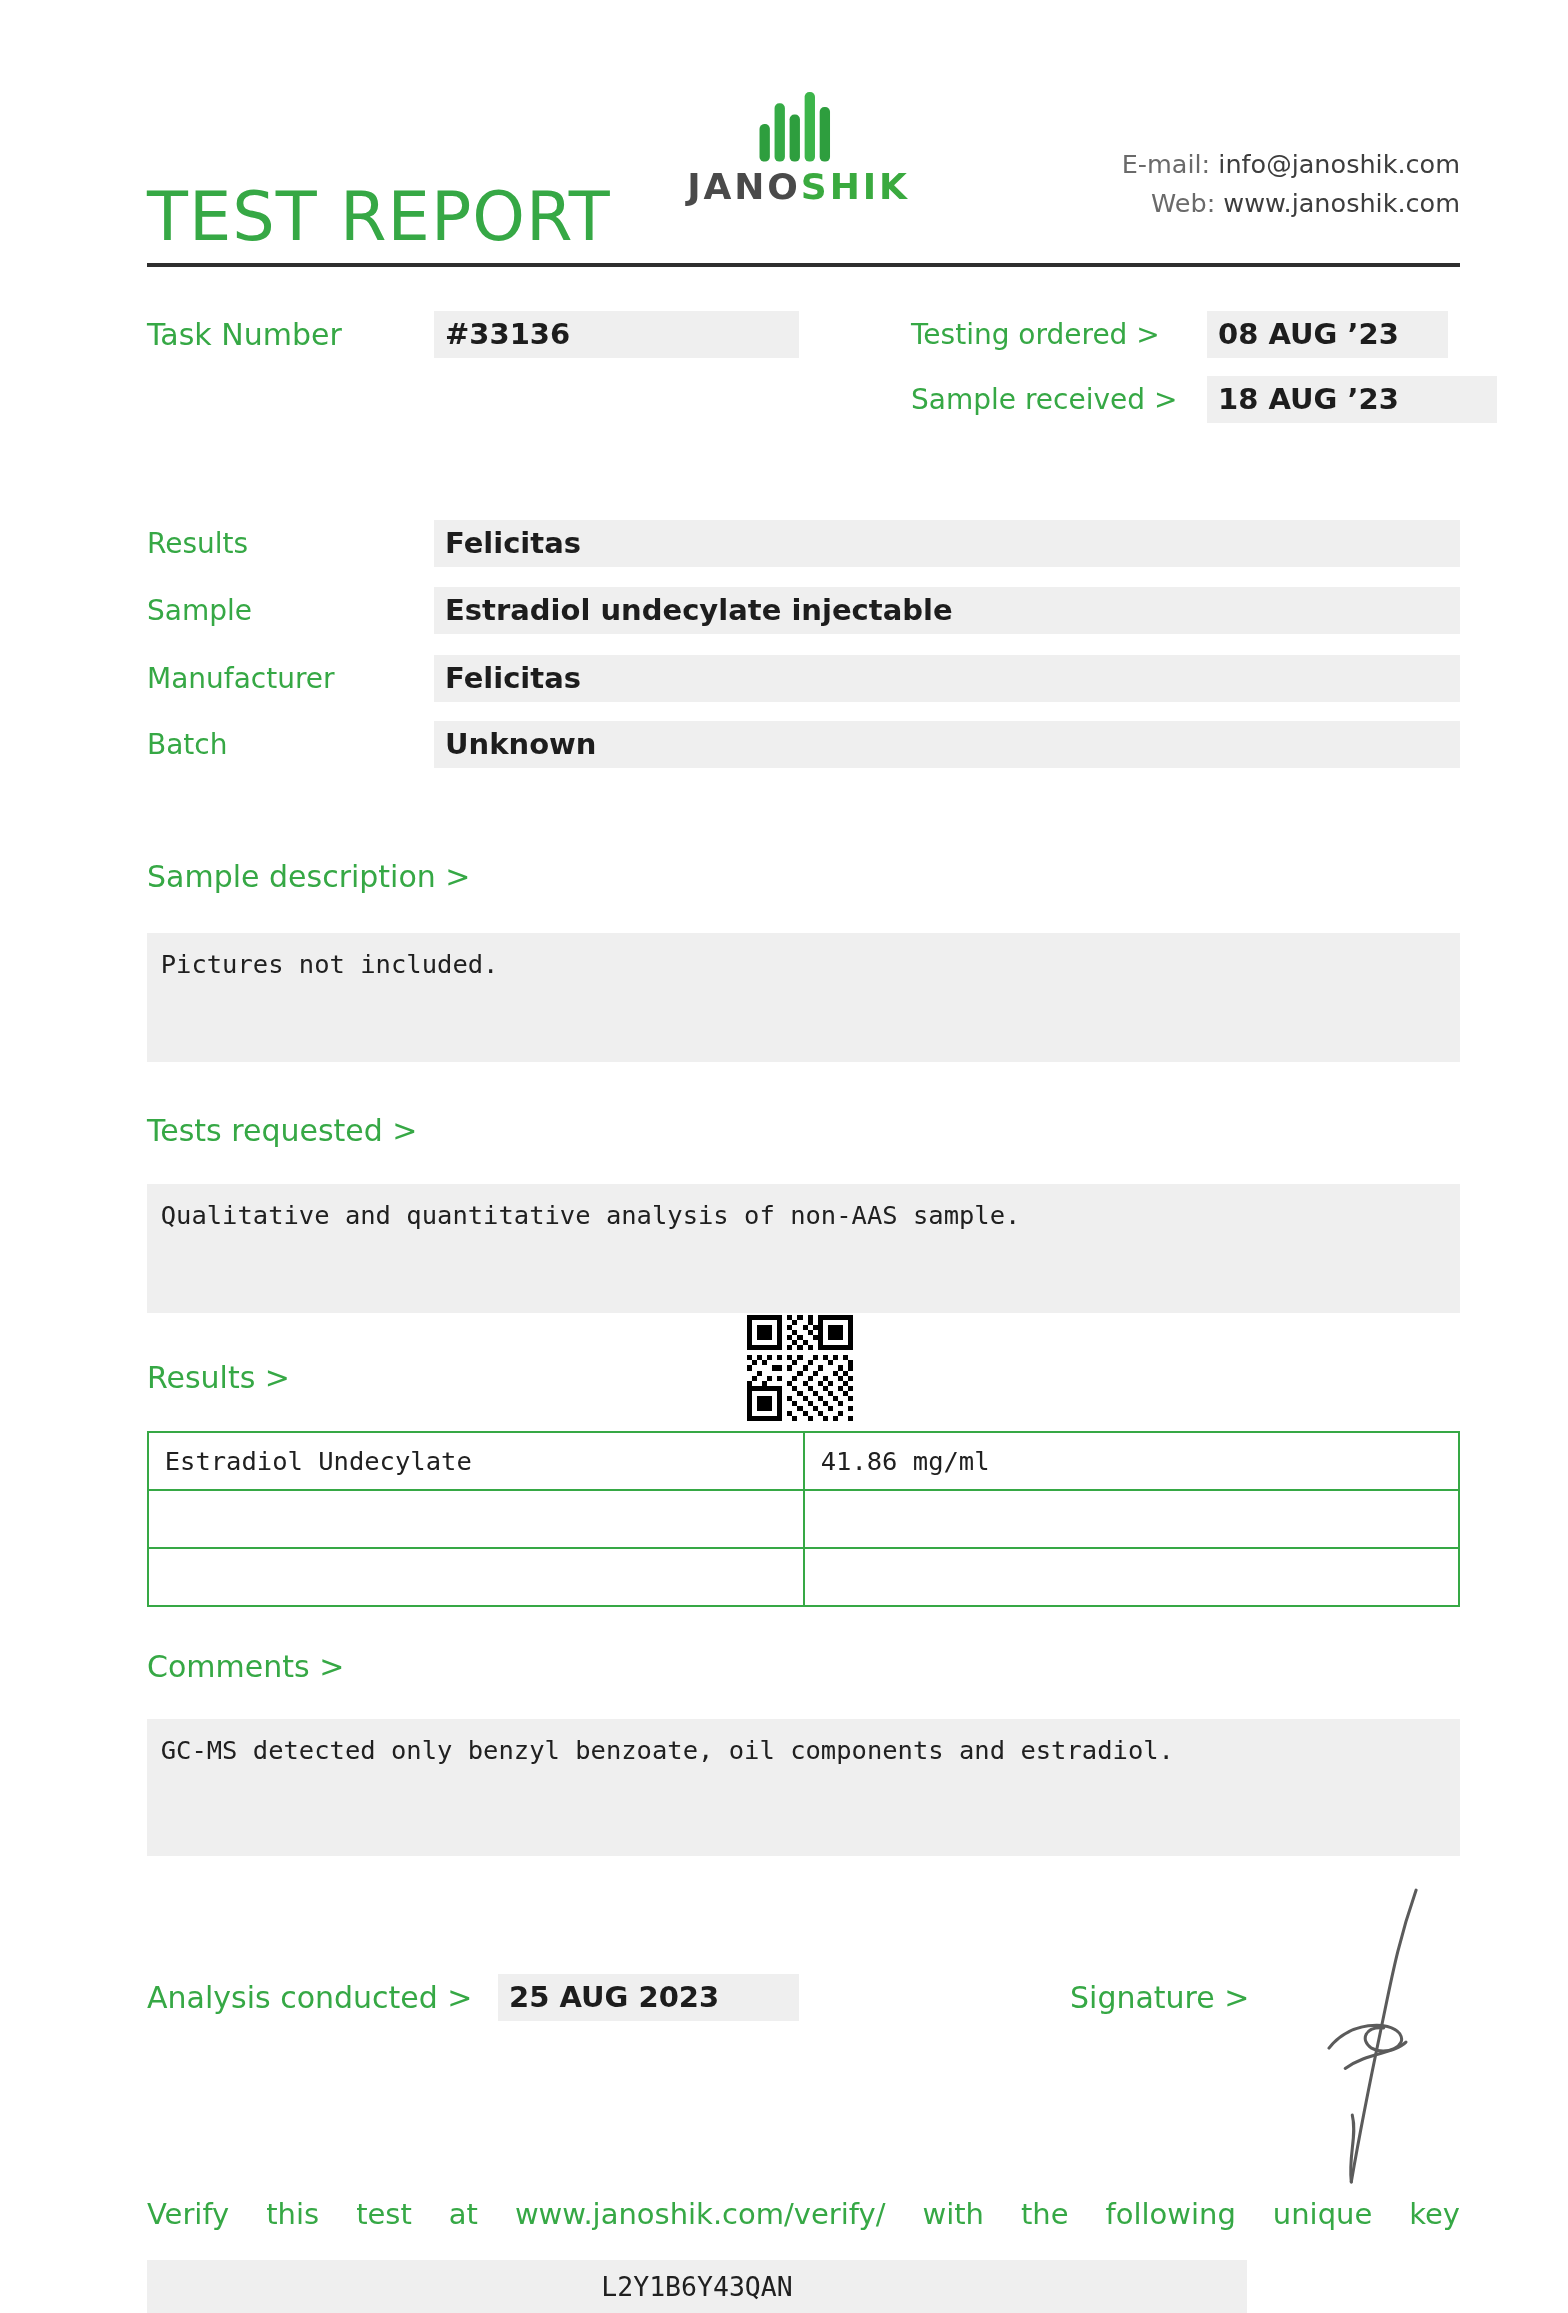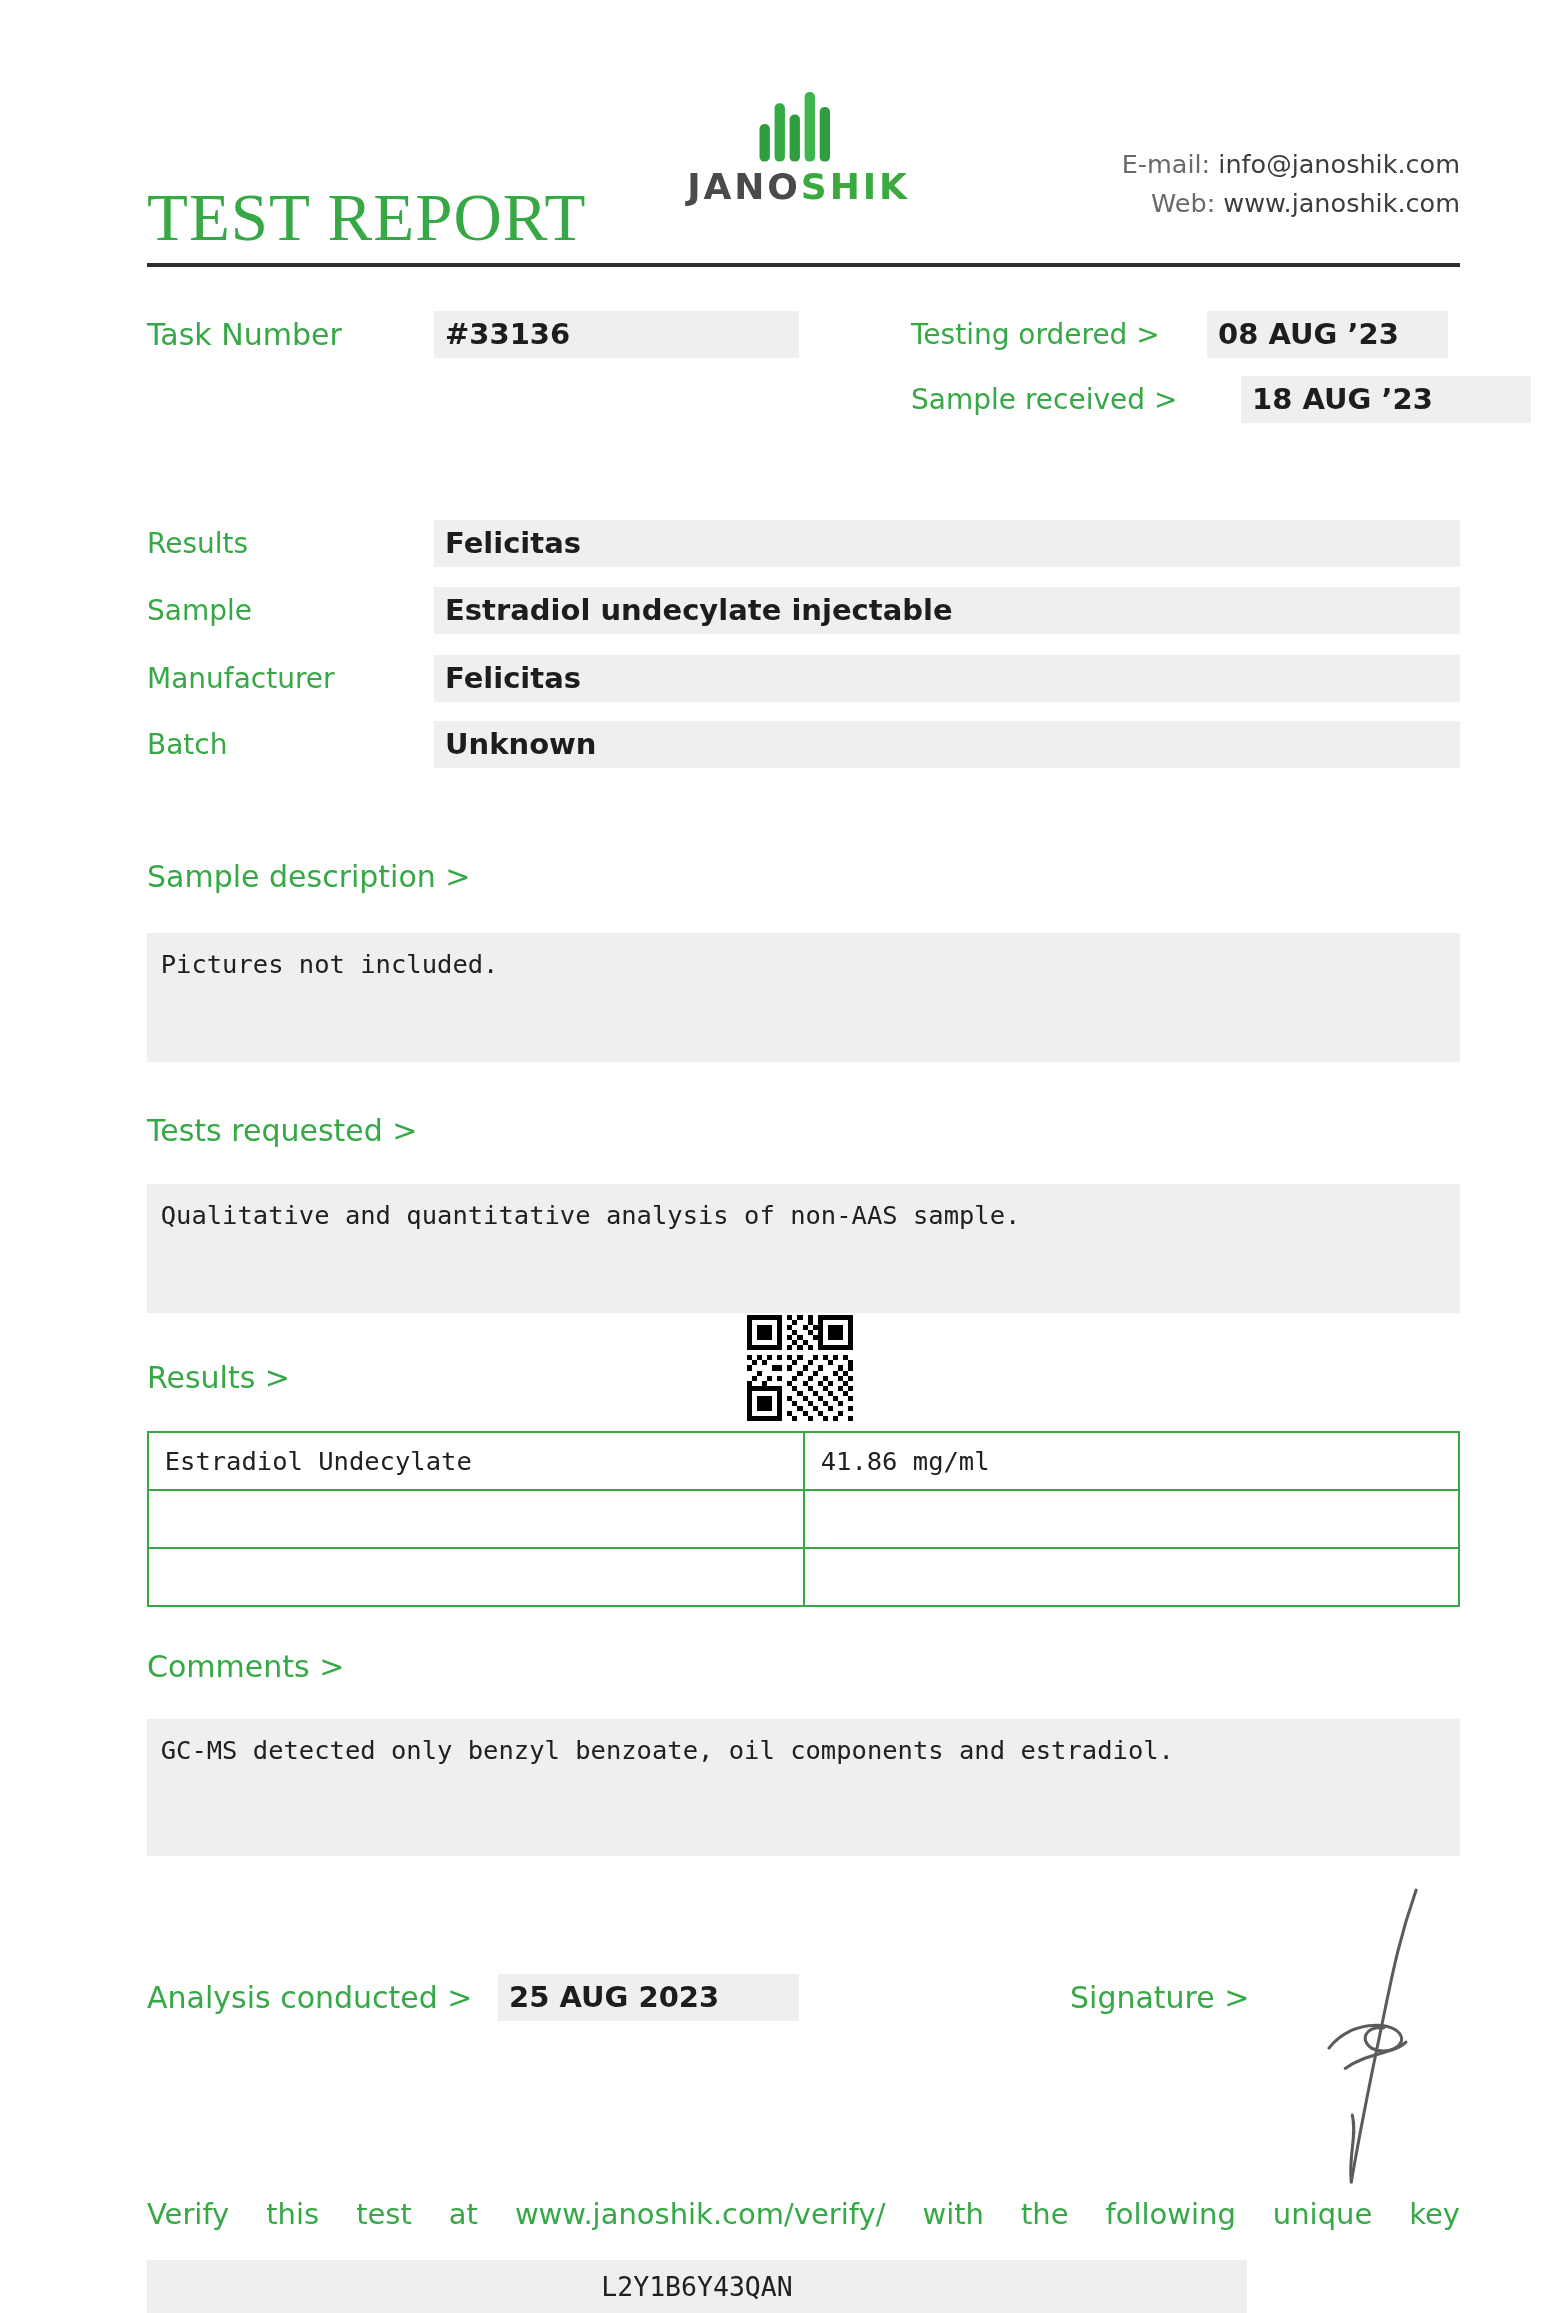--- a/index.html
+++ b/index.html
@@ -3,21 +3,21 @@
 <meta charset="utf-8">
 <style>
   html,body{margin:0;padding:0;background:#fff;}
   .page{
     position:relative;width:1568px;height:2313px;margin:0 auto;background:#fff;
     font-family:"DejaVu Sans","Liberation Sans",sans-serif;overflow:hidden;
     --green:#36a845;--box:#efefef;--dark:#1d1d1d;--gray:#575757;--logo-green:#3aaa3f;
   }
   .abs{position:absolute;}
   
-  .title{left:147px;top:139px;font-size:67px;font-weight:500;color:var(--green);letter-spacing:1px;line-height:1;font-family:Liberation Serif, serif;}
+  .title{left:147px;top:139px;font-size:67px;font-weight:500;color:var(--green);letter-spacing:1px;line-height:1;}
   .logo{left:676px;top:86px;width:245px;text-align:center;}
   .logo svg{display:block;margin:0 auto;}
   .logo-text{font-size:36px;font-weight:bold;letter-spacing:2.9px;color:#4a4a4a;margin-top:3.9px;}
   .logo-text .green{color:var(--logo-green);}
   .contact{right:108px;top:145px;text-align:right;font-size:25.5px;line-height:39px;}
   .c-label{color:#6a6a6a;}
   .c-value{color:#3d3d3d;}
   .rule{left:147px;top:263px;width:1313px;height:3.9px;background:#2e2e2e;}
   
   .glabel{color:var(--green);line-height:47px;font-size:28px;}
@@ -73,21 +73,21 @@
 
   <div class="abs rule"></div>
 
   <div class="abs glabel big" style="left:147px;top:311px;">Task Number</div>
   <div class="abs vbox" style="left:434px;top:311px;width:365px;">#33136</div>
 
   <div class="abs glabel" style="left:911px;top:311px;">Testing ordered &gt;</div>
   <div class="abs vbox date" style="left:1207px;top:311px;width:241px;">08 AUG ’23</div>
 
   <div class="abs glabel" style="left:911px;top:376px;">Sample received &gt;</div>
-  <div class="abs vbox date" style="left:1241px;top:376px;width:290px;">18 AUG ’23</div>
+  <div class="abs vbox date" style="left:1207px;top:376px;width:290px;">18 AUG ’23</div>
 
   <div class="abs glabel" style="left:147px;top:520px;">Results</div>
   <div class="abs vbox" style="left:434px;top:520px;width:1026px;">Felicitas</div>
 
   <div class="abs glabel" style="left:147px;top:587px;">Sample</div>
   <div class="abs vbox" style="left:434px;top:587px;width:1026px;">Estradiol undecylate injectable</div>
 
   <div class="abs glabel" style="left:147px;top:655px;">Manufacturer</div>
   <div class="abs vbox" style="left:434px;top:655px;width:1026px;">Felicitas</div>
 

